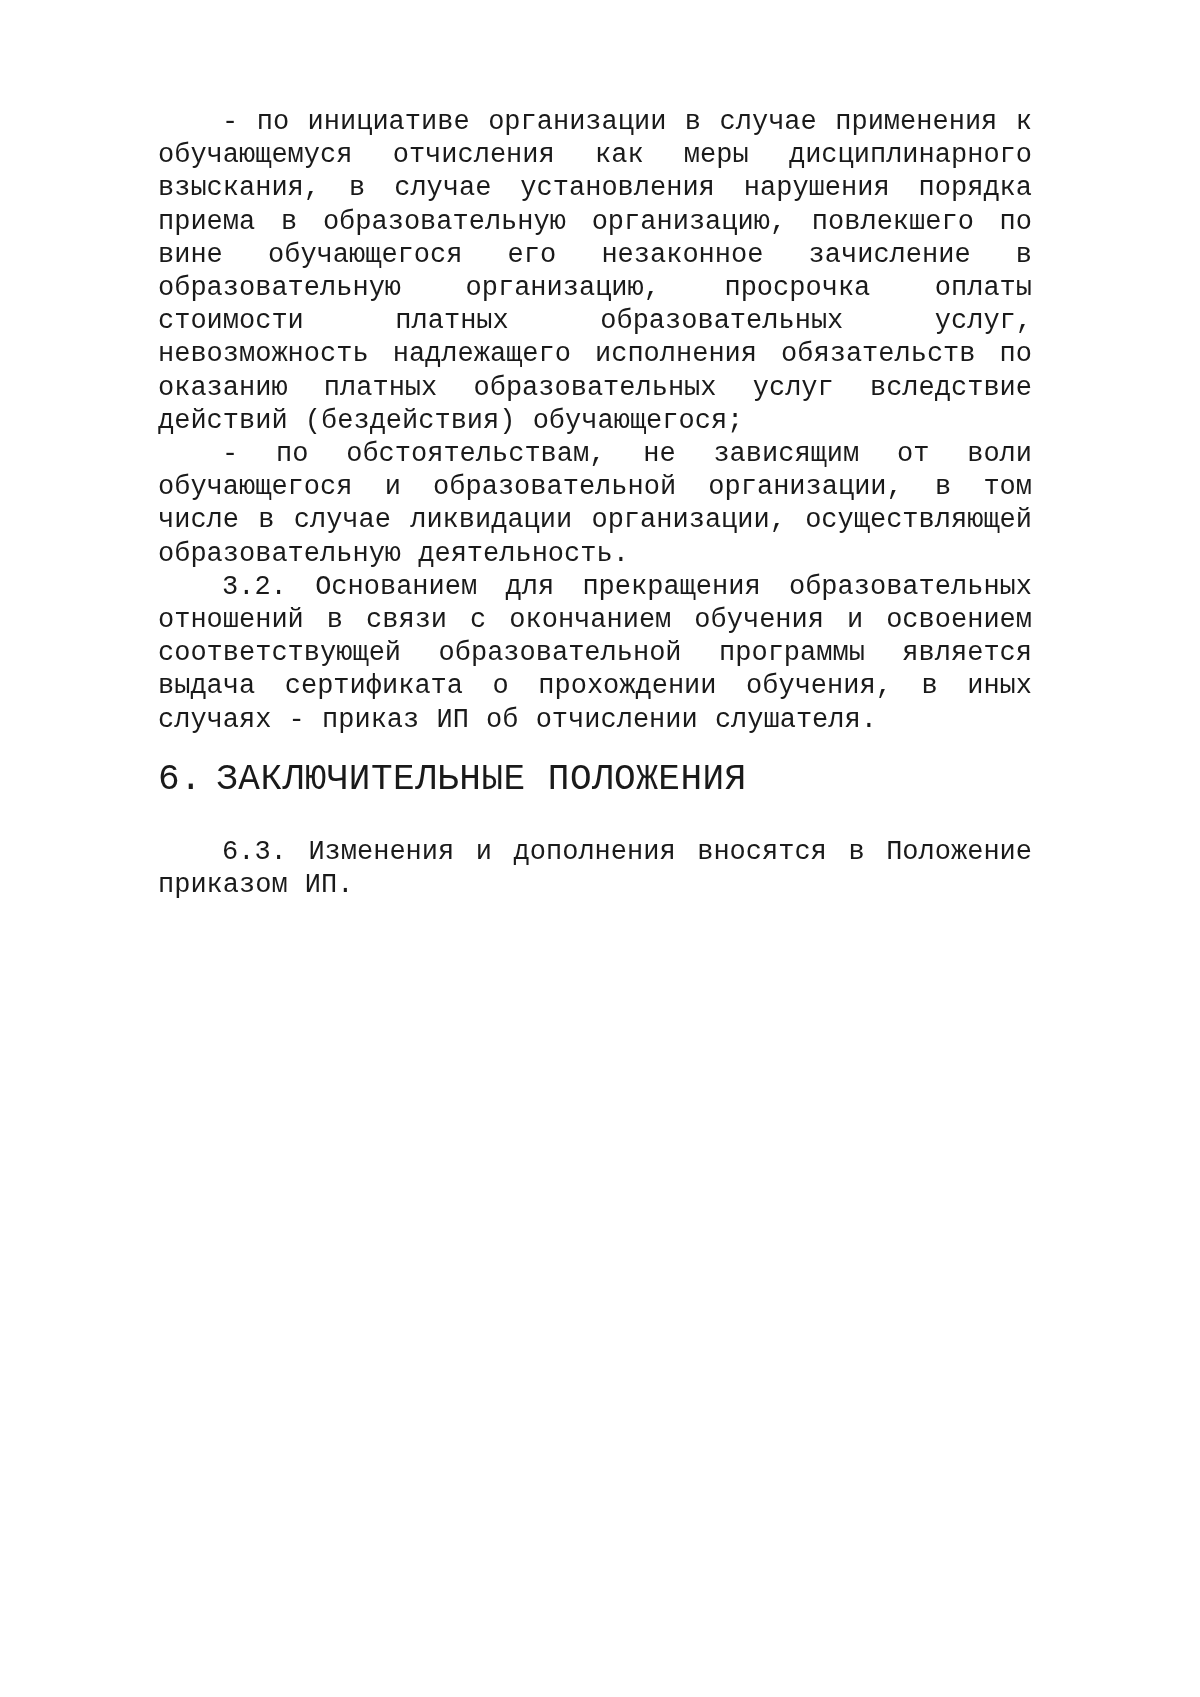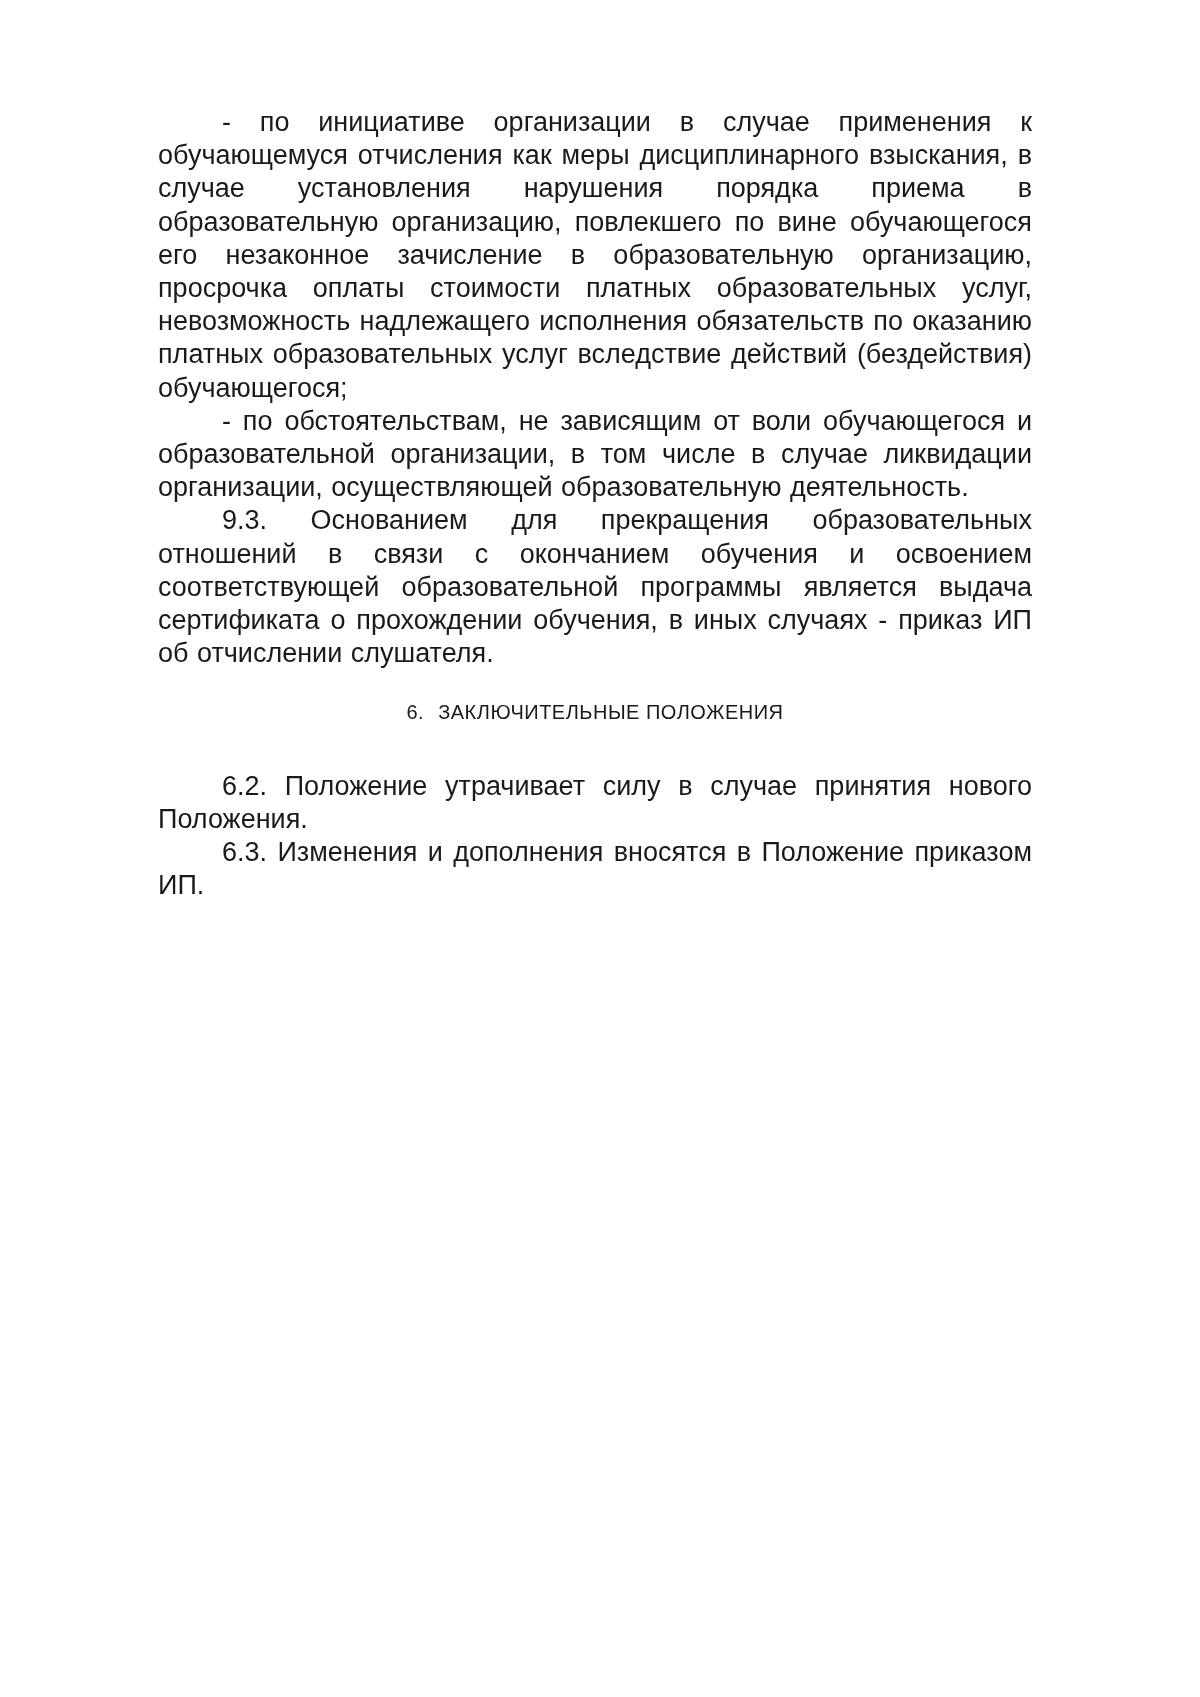--- a/index.html
+++ b/index.html
@@ -8,58 +8,56 @@
     background: #ffffff;
   }
   .page {
     position: relative;
     width: 1200px;
     height: 1697px;
     margin: 0 auto;
     background: #ffffff;
     box-sizing: border-box;
     padding: 106px 168px 0 158px;
-    font-family: Liberation Sans, sans-serif;
+    font-family: Liberation Mono, monospace;
     font-size: 27px;
     line-height: 33.2px;
     color: #1a1a1a;
     overflow: hidden;
   }
   p.body-par {
     margin: 0;
     text-align: justify;
     text-indent: 64px;
     word-spacing: 1px;
   }
   h2.section-heading {
     margin: 26px 0 40px 0;
-    text-align: center;
-    font-size: 20px;
+    font-size: 36px;
     font-weight: normal;
     line-height: 33.2px;
     letter-spacing: 0.5px;
   }
   h2.section-heading .heading-title {
     margin-left: 14px;
   }
 </style>
 </head>
 <body>
 
 <div class="page">
 
   <p class="body-par">- по инициативе организации в случае применения к обучающемуся отчисления как меры дисциплинарного взыскания, в случае установления нарушения порядка приема в образовательную организацию, повлекшего по вине обучающегося его незаконное зачисление в образовательную организацию, просрочка оплаты стоимости платных образовательных услуг, невозможность надлежащего исполнения обязательств по оказанию платных образовательных услуг вследствие действий (бездействия) обучающегося;</p>
 
   <p class="body-par">- по обстоятельствам, не зависящим от воли обучающегося и образовательной организации, в том числе в случае ликвидации организации, осуществляющей образовательную деятельность.</p>
 
 
-  <p class="body-par">9.3. Основанием для прекращения образовательных отношений в связи с окончанием обучения и освоением соответствующей образовательной программы является выдача сертификата о прохождении обучения, в иных случаях - приказ ИП об отчислении слушателя.</p>
+  <p class="body-par">3.2. Основанием для прекращения образовательных отношений в связи с окончанием обучения и освоением соответствующей образовательной программы является выдача сертификата о прохождении обучения, в иных случаях - приказ ИП об отчислении слушателя.</p>
 
   <h2 class="section-heading">
     <span>6.</span><span class="heading-title">ЗАКЛЮЧИТЕЛЬНЫЕ ПОЛОЖЕНИЯ</span>
   </h2>
 
 
-  <p class="body-par">6.2. Положение утрачивает силу в случае принятия нового Положения.</p>
 
   <p class="body-par">6.3. Изменения и дополнения вносятся в Положение приказом ИП.</p>
 
 </div>
 
 </body></html>

